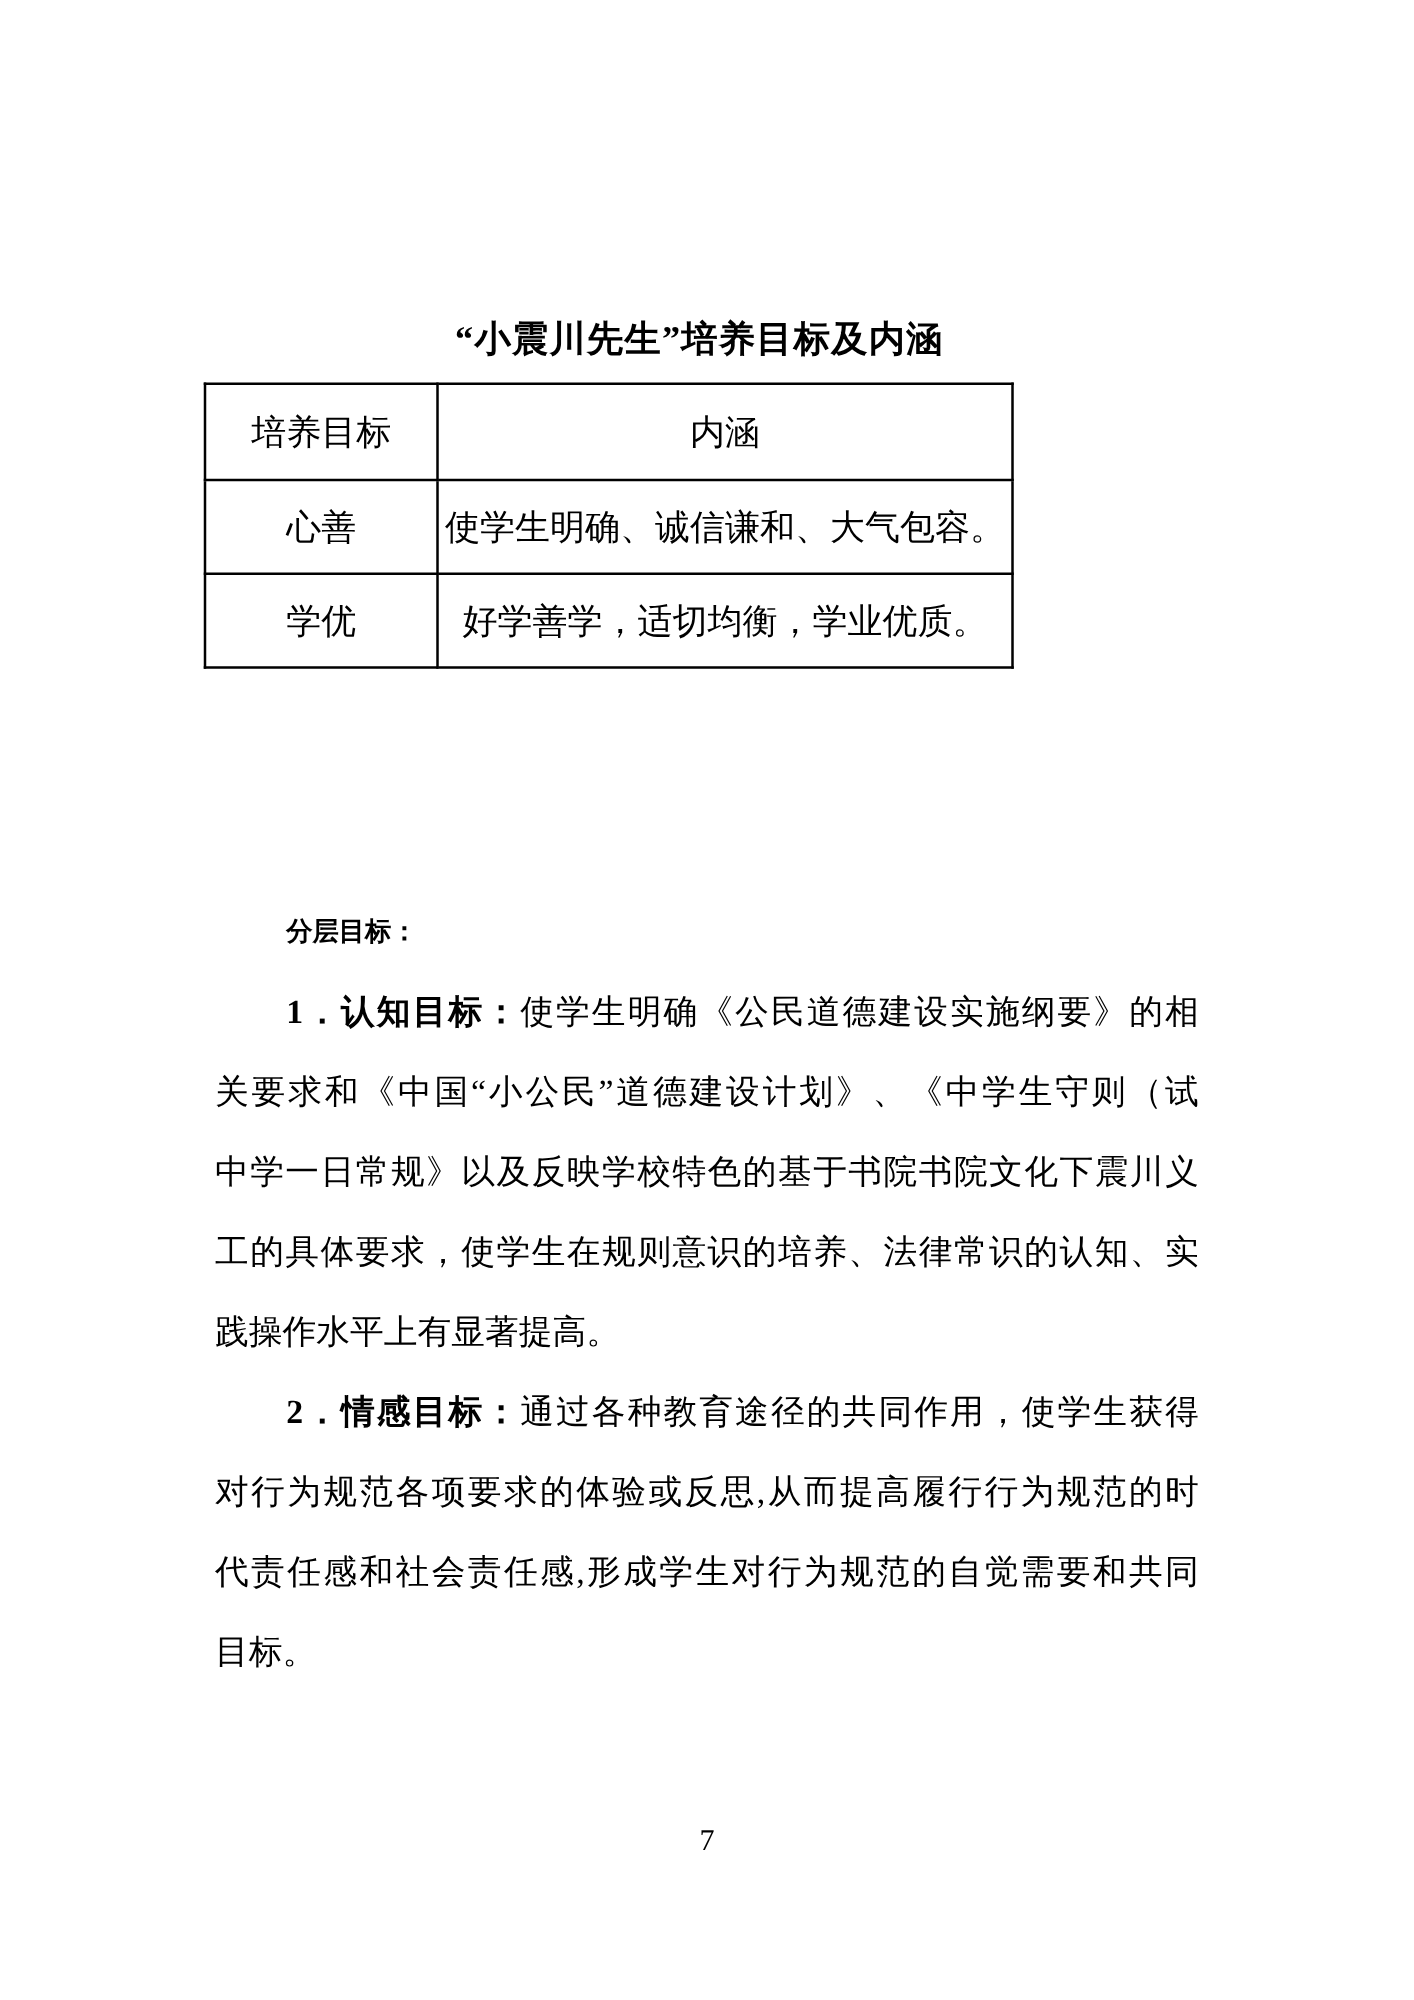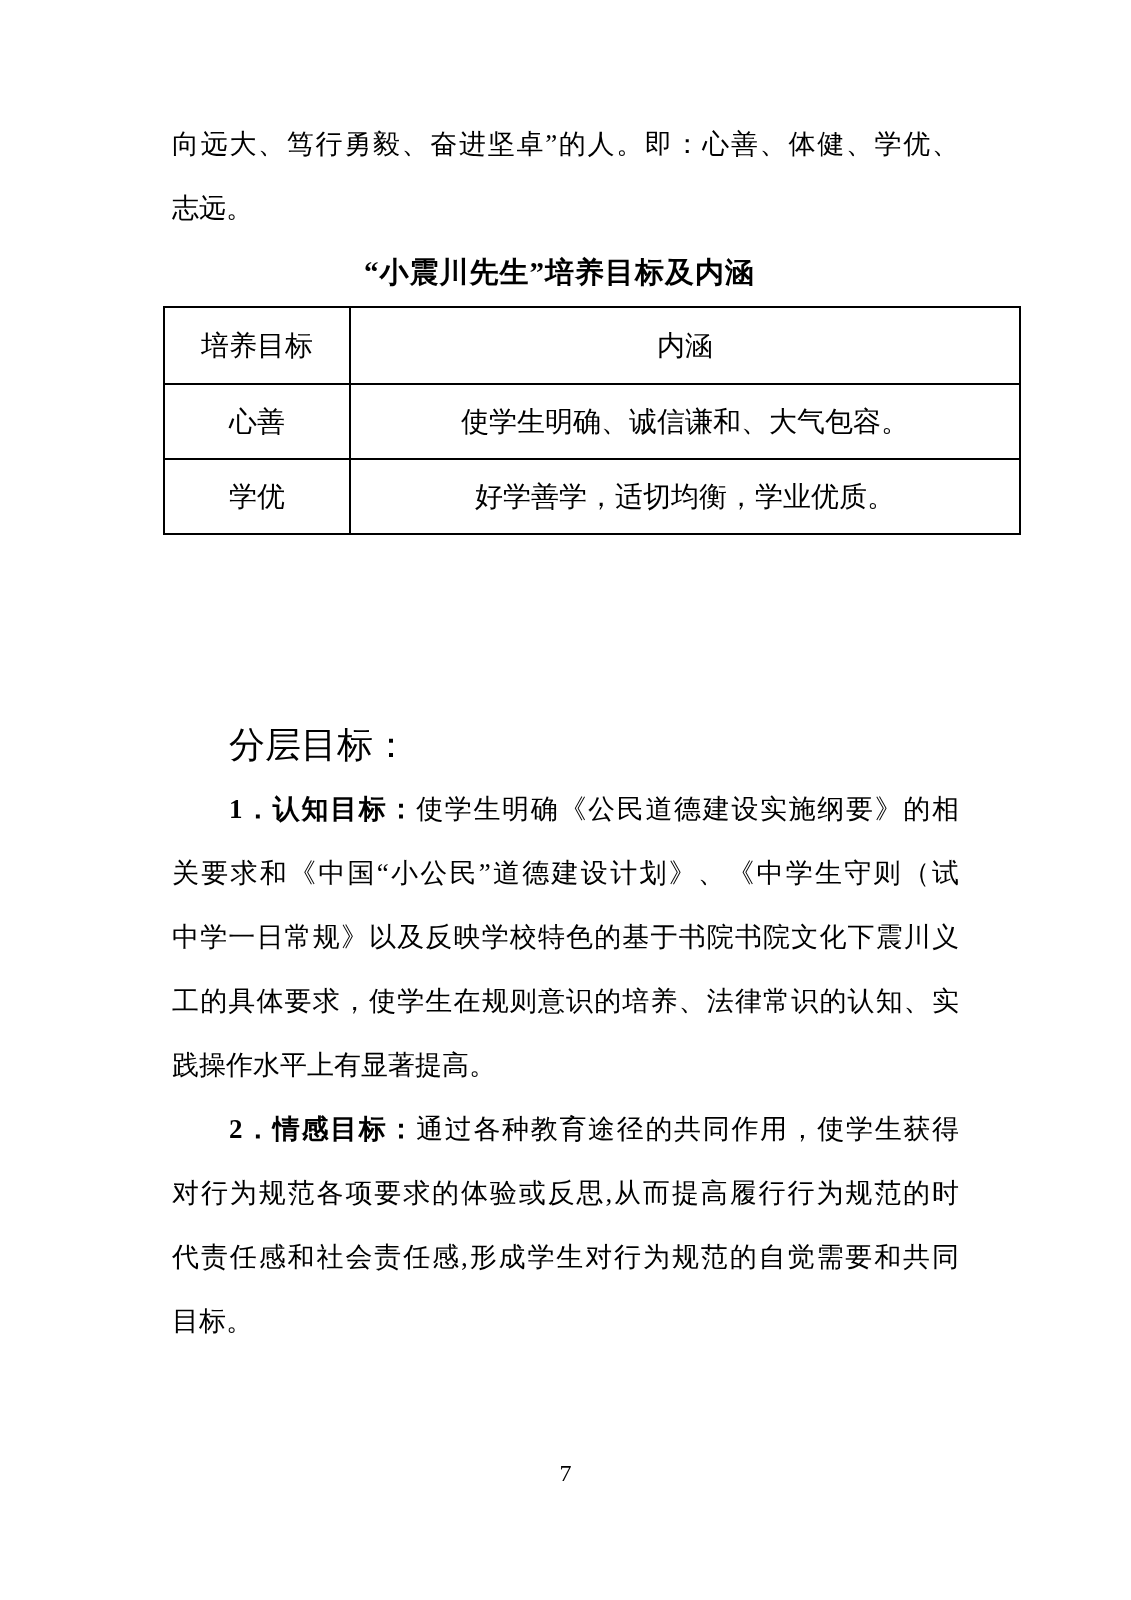--- a/index.html
+++ b/index.html
@@ -31,21 +31,21 @@
     top: 240px; left: 166px; width: 787px;
     height: 64px; line-height: 64px;
     text-align: center;
     font-weight: bold;
     font-size: 29px;
     letter-spacing: 1px;
   }
   table.goals {
     position: absolute;
     top: 306px; left: 163px;
-    width: 858px;
+    width: 648px;
     border-collapse: collapse;
     table-layout: fixed;
     font-family: Liberation Mono, monospace;
   }
   table.goals th, table.goals td {
     border: 2px solid #000000;
     text-align: center;
     vertical-align: middle;
     font-size: 28px;
     font-weight: normal;
@@ -53,40 +53,36 @@
   }
   table.goals tr.hdr { height: 77px; }
   table.goals tr.row { height: 75px; }
   col.c1 { width: 186px; }
 
   .body-block {
     position: absolute;
     top: 713px; left: 172px; width: 787px;
   }
   .heading-line {
-    font-weight: normal;
-    font-size: 36px;
+    font-weight: bold;
+    font-size: 21px;
   }
   .page-number {
     position: absolute;
     top: 1458px; left: 0; width: 1131px;
     text-align: center;
     font-size: 24px;
     line-height: 30px;
   }
 </style>
 </head>
 <body>
 
 <div class="page">
 
-  <div class="intro">
-    <div class="ln j">向远大、笃行勇毅、奋进坚卓”的人。即：心善、体健、学优、</div>
-    <div class="ln">志远。</div>
-  </div>
 
   <div class="table-title">“小震川先生”培养目标及内涵</div>
 
   <table class="goals">
     <colgroup>
         <col class="c1">
         <col>
       </colgroup>
     <tbody>
         <tr class="hdr">

